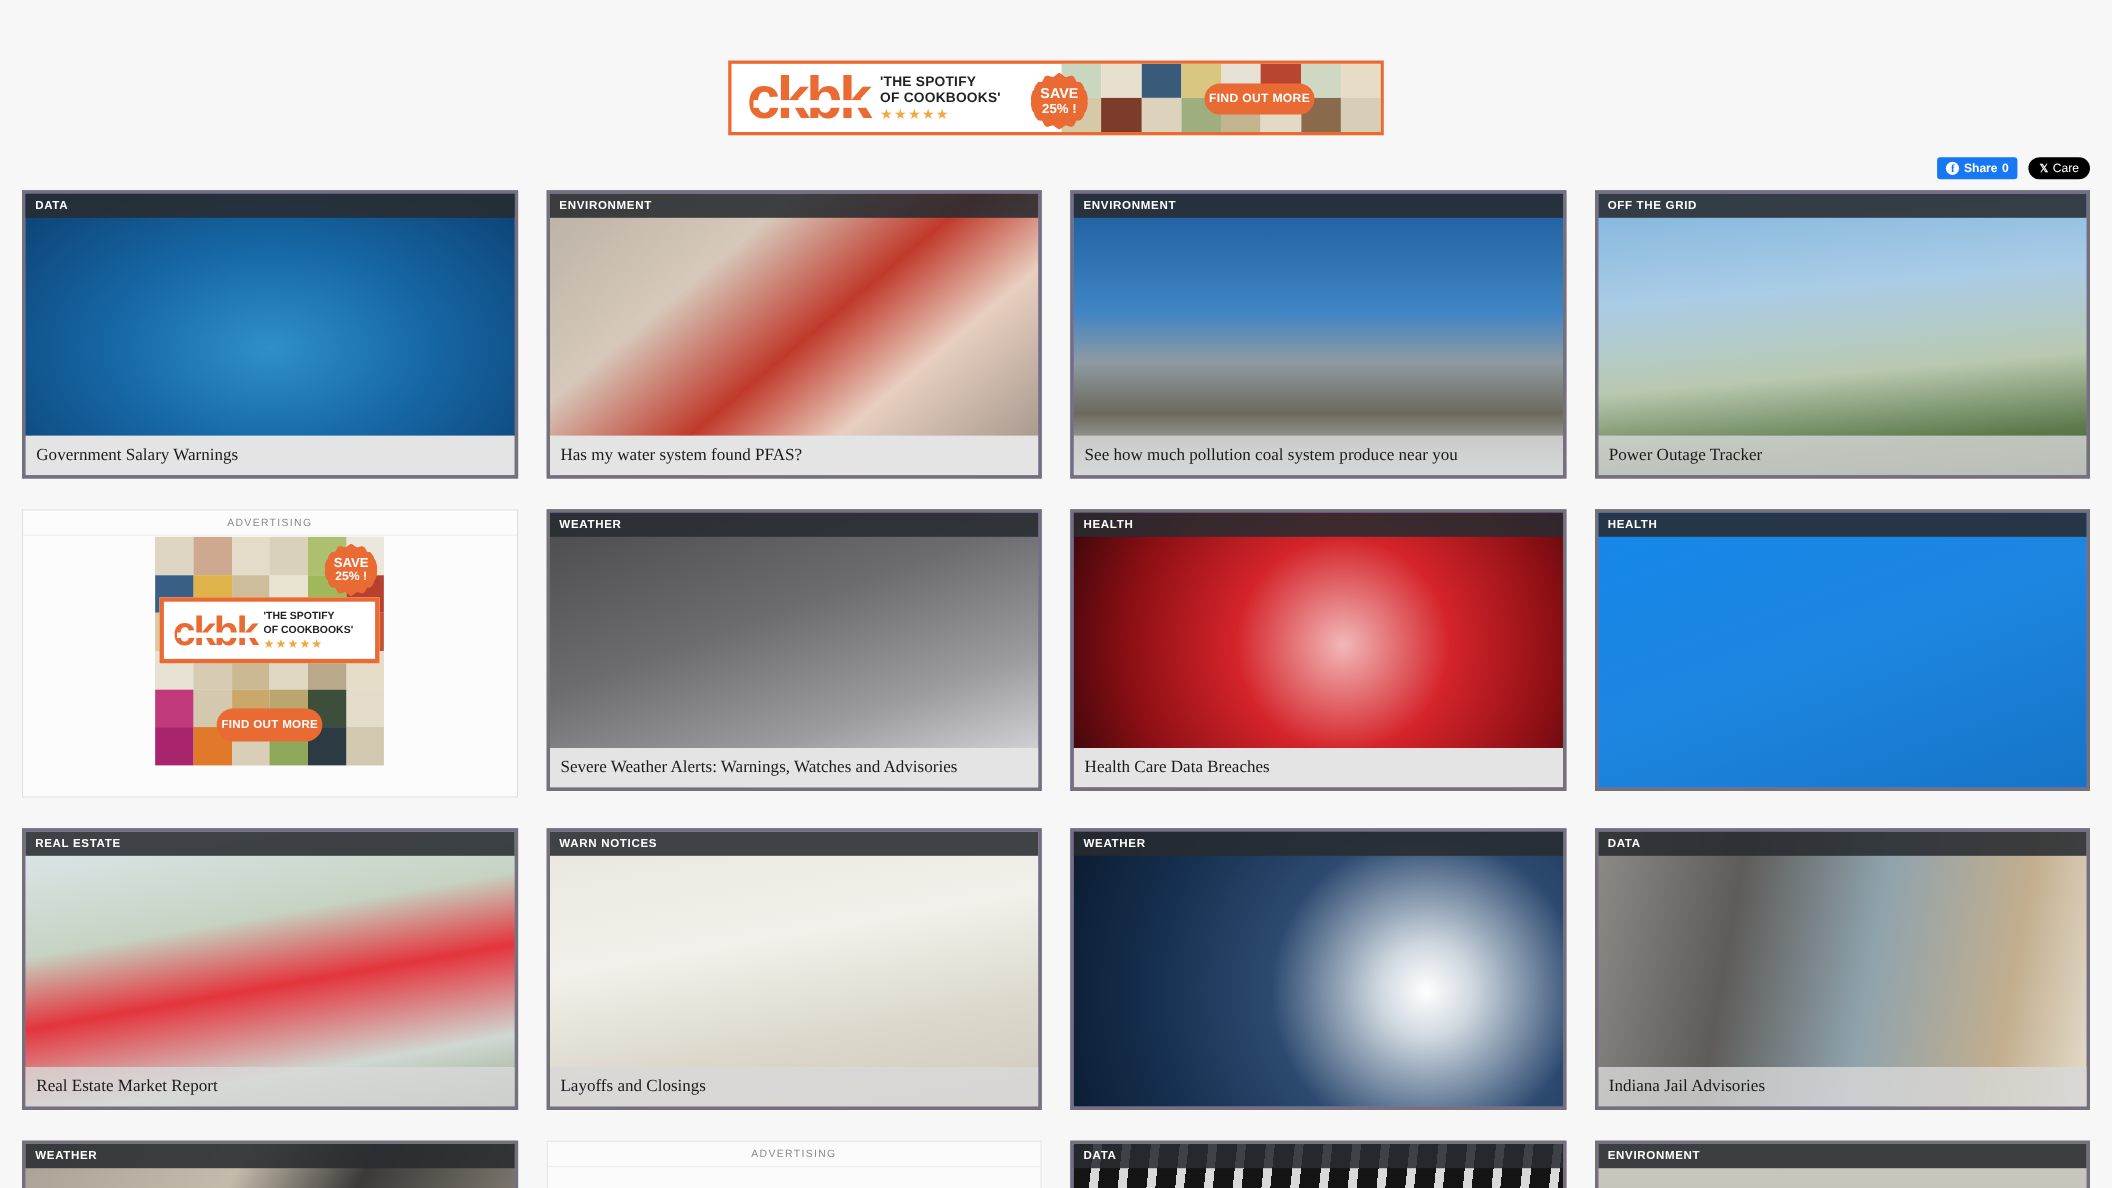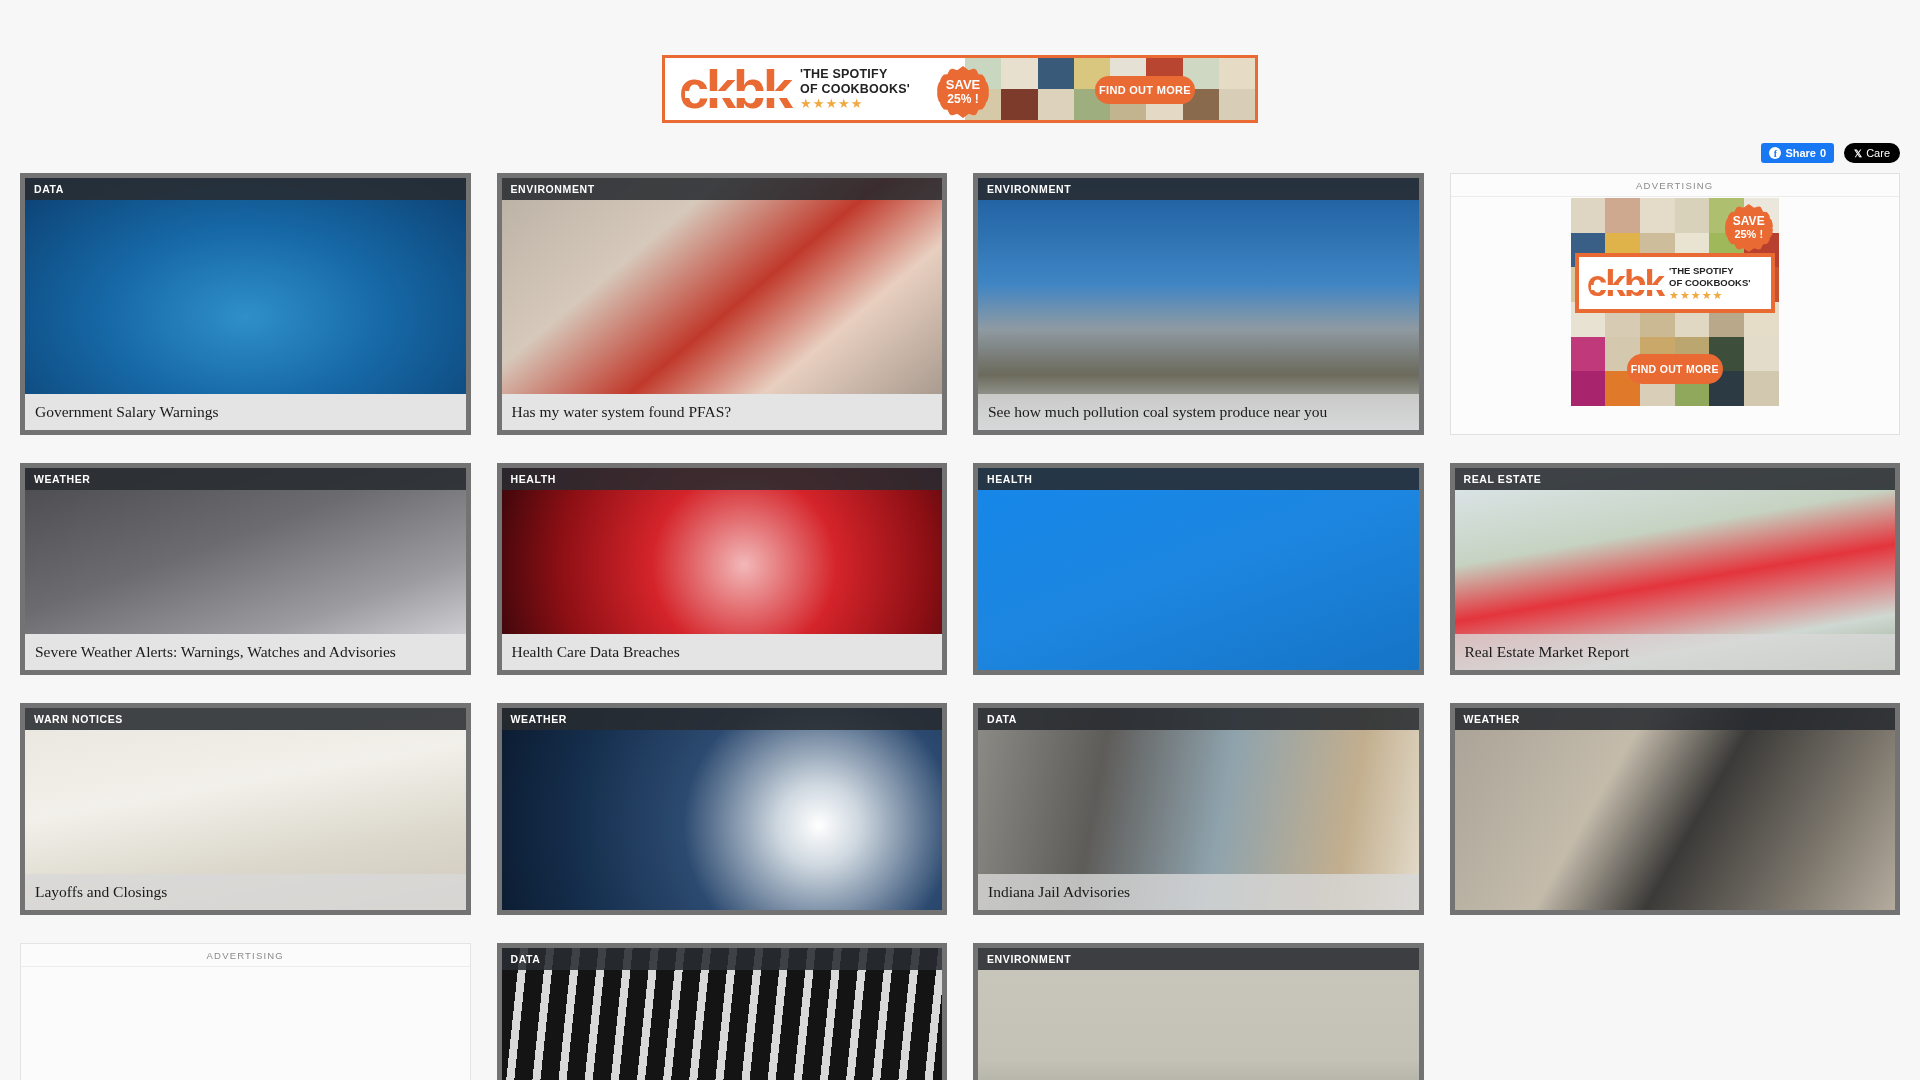--- a/index.html
+++ b/index.html
@@ -153,29 +153,29 @@
     padding: 0 20px;
     margin-top: 8px;
     display: grid;
     grid-template-columns: repeat(8, 1fr);
     column-gap: 26px;
     row-gap: 28px;
   }
   .card {
     position: relative;
     background: #8b5cf6;
-    border: 5px solid #737373;
+    border: 3px solid #737373;
     overflow: hidden;
     cursor: pointer;
     height: 262px;
     display: flex;
     flex-direction: column;
   }
   .card.wide2 { grid-column: span 2; }
-  .card.tall { height: 212px; }
+  .card.tall { height: 256px; }
   .tag {
     position: absolute;
     top: 0; left: 0; right: 0;
     height: 22px;
     background: rgba(40,43,48,0.88);
     color: #fff;
     font-size: 10.5px;
     font-weight: bold;
     letter-spacing: 0.6px;
     display: flex;
@@ -370,20 +370,25 @@
     <div class="tag">ENVIRONMENT</div>
     <div class="ctitle opaque">Has my water system found PFAS?</div>
   </div>
 
   <div class="card wide2">
     <div class="thumb" style="background:linear-gradient(180deg,#1b5b9c 0%,#3f85c4 42%,#8f9aa2 60%,#6b6a5c 78%,#cfd6da 100%);"></div>
     <div class="tag">ENVIRONMENT</div>
     <div class="ctitle translucent">See how much pollution coal system produce near you</div>
   </div>
 
+  <div class="card wide2">
+    <div class="thumb" style="background:linear-gradient(175deg,#7fb4dd 0%,#aacce6 35%,#b9c9b0 62%,#5d7a4c 85%,#3f5536 100%);"></div>
+    <div class="tag">OFF THE GRID</div>
+    <div class="ctitle translucent">Power Outage Tracker</div>
+  </div>
 
   <div class="ad-card">
     <div class="ad-label">ADVERTISING</div>
     <div class="ad-creative">
       <div class="ad-collage">
         <i style="background:#ded5c2"></i>
           <i style="background:#cfa98f"></i>
           <i style="background:#e4dcc8"></i>
           <i style="background:#d8d2bb"></i>
           <i style="background:#aebf6f"></i>

